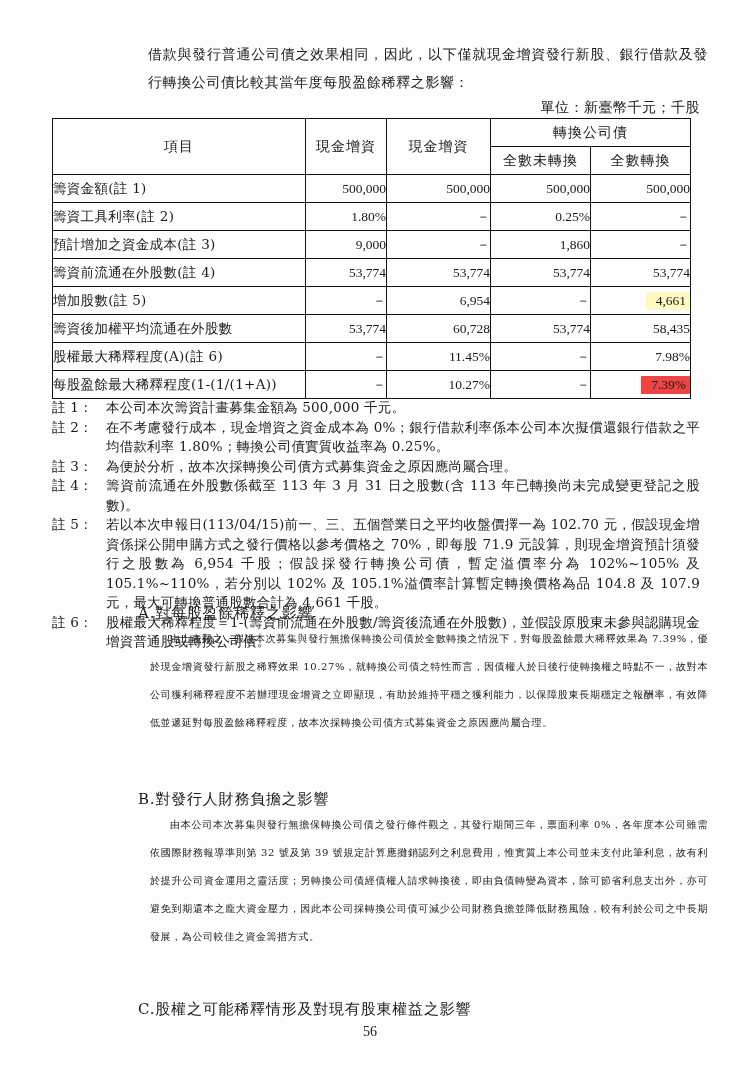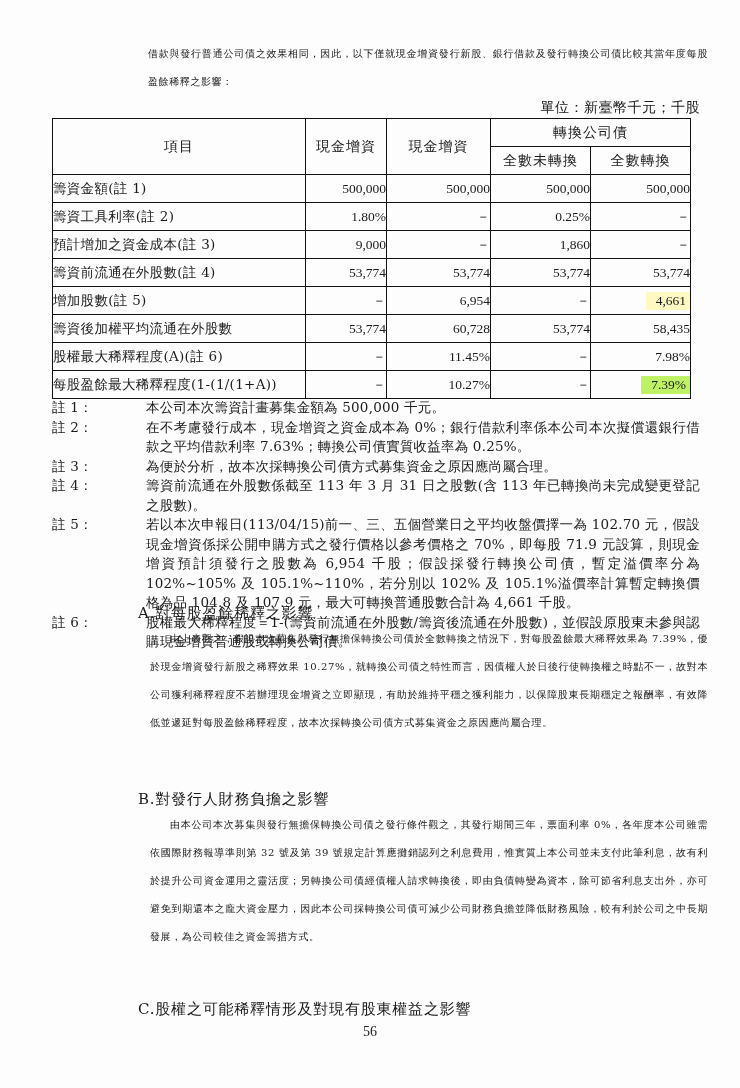--- a/index.html
+++ b/index.html
@@ -20,21 +20,21 @@
     inset: 0;
     background: #fdfdfd;
   }
 
   
   .intro {
     position: absolute;
     left: 148px;
     top: 40px;
     width: 560px;
-    font-size: 10px;
+    font-size: 14px;
     line-height: 28px;
     letter-spacing: 0.6px;
     text-align: justify;
     text-justify: inter-ideograph;
   }
 
   .unit-line {
     position: absolute;
     right: 40px;
     top: 99px;
@@ -105,21 +105,20 @@
     left: 52px;
     top: 398px;
     width: 648px;
     font-size: 13.5px;
     line-height: 19.5px;
   }
   .note {
     display: flex;
     align-items: flex-start;
     margin-bottom: 0px;
-    gap: 40px;
   }
   .note-label {
     flex: 0 0 auto;
     width: 54px;
     letter-spacing: 0.2px;
     white-space: nowrap;
   }
   .note-body {
     flex: 1 1 auto;
     text-align: justify;
@@ -240,34 +239,34 @@
             <td class="num dash">－</td>
             <td class="num">11.45%</td>
             <td class="num dash">－</td>
             <td class="num">7.98%</td>
           </tr>
           <tr>
             <td class="item">每股盈餘最大稀釋程度(1-(1/(1+A))</td>
             <td class="num dash">－</td>
             <td class="num">10.27%</td>
             <td class="num dash">－</td>
-            <td class="num"><span class="hl" style="background: #bef264; margin-top: 40px;">7.39%</span></td>
+            <td class="num"><span class="hl" style="background: #ef4444; margin-top: 40px;">7.39%</span></td>
           </tr>
         </tbody>
     </table>
   </div>
 
   <div class="notes" id="notes-list">
       <div class="note">
         <div class="note-label">註 1：</div>
         <div class="note-body">本公司本次籌資計畫募集金額為 500,000 千元。</div>
       </div>
       <div class="note">
         <div class="note-label">註 2：</div>
-        <div class="note-body">在不考慮發行成本，現金增資之資金成本為 0%；銀行借款利率係本公司本次擬償還銀行借款之平均借款利率 7.63%；轉換公司債實質收益率為 0.25%。</div>
+        <div class="note-body">在不考慮發行成本，現金增資之資金成本為 0%；銀行借款利率係本公司本次擬償還銀行借款之平均借款利率 1.80%；轉換公司債實質收益率為 0.25%。</div>
       </div>
       <div class="note">
         <div class="note-label">註 3：</div>
         <div class="note-body">為便於分析，故本次採轉換公司債方式募集資金之原因應尚屬合理。</div>
       </div>
       <div class="note">
         <div class="note-label">註 4：</div>
         <div class="note-body">籌資前流通在外股數係截至 113 年 3 月 31 日之股數(含 113 年已轉換尚未完成變更登記之股數)。</div>
       </div>
       <div class="note">

